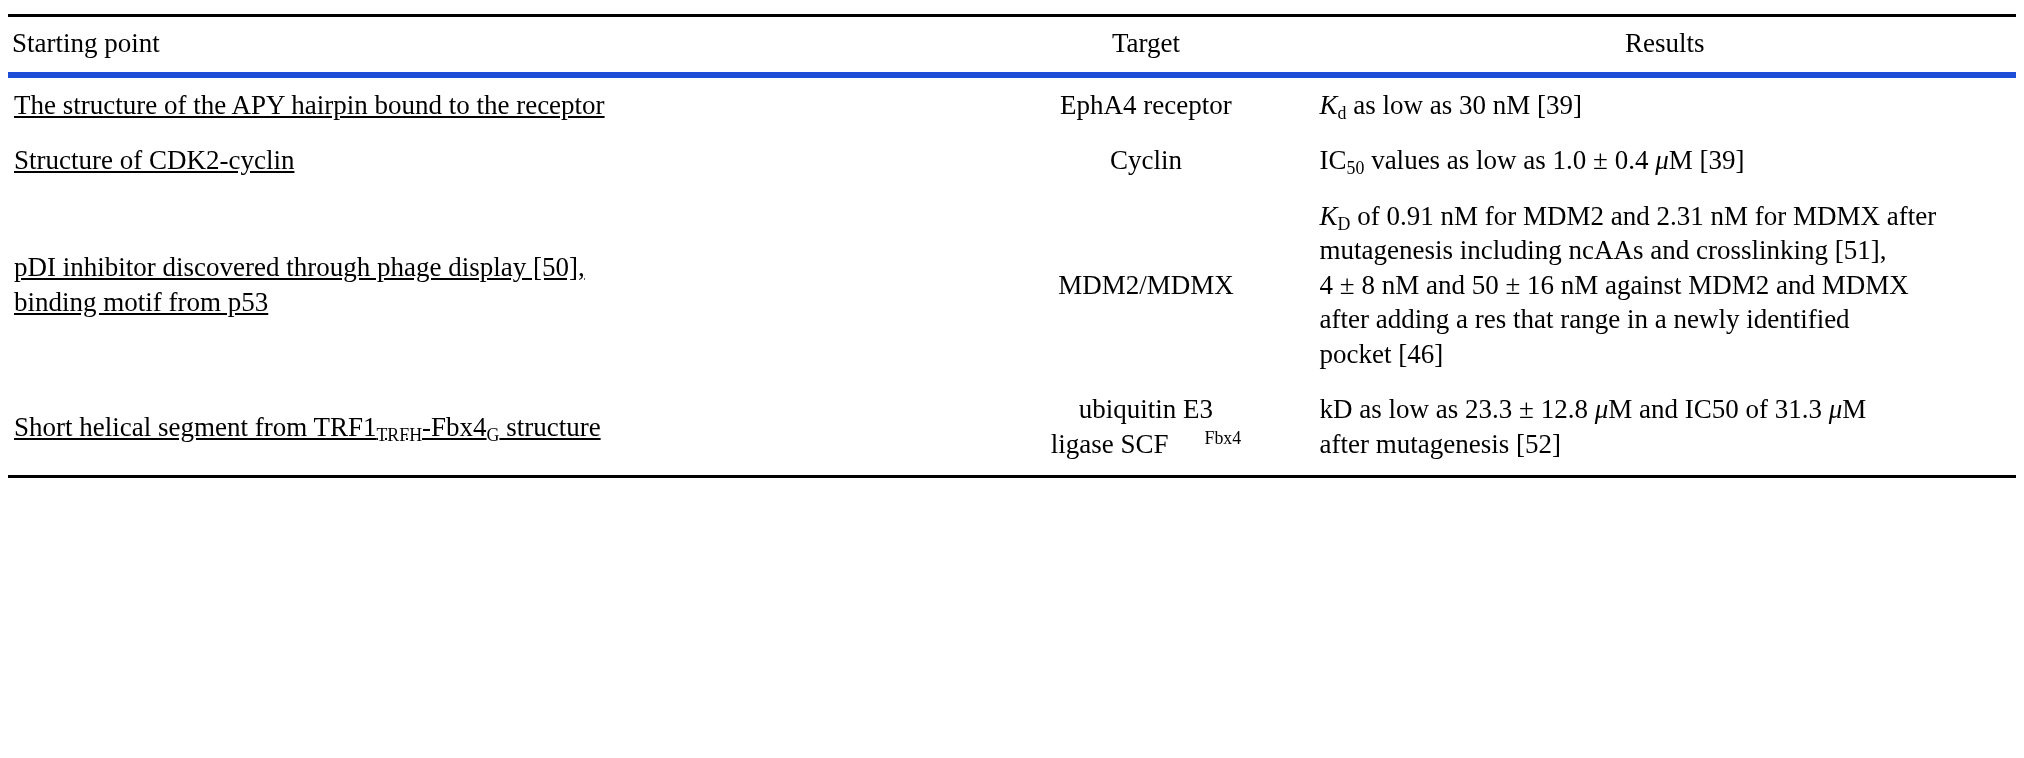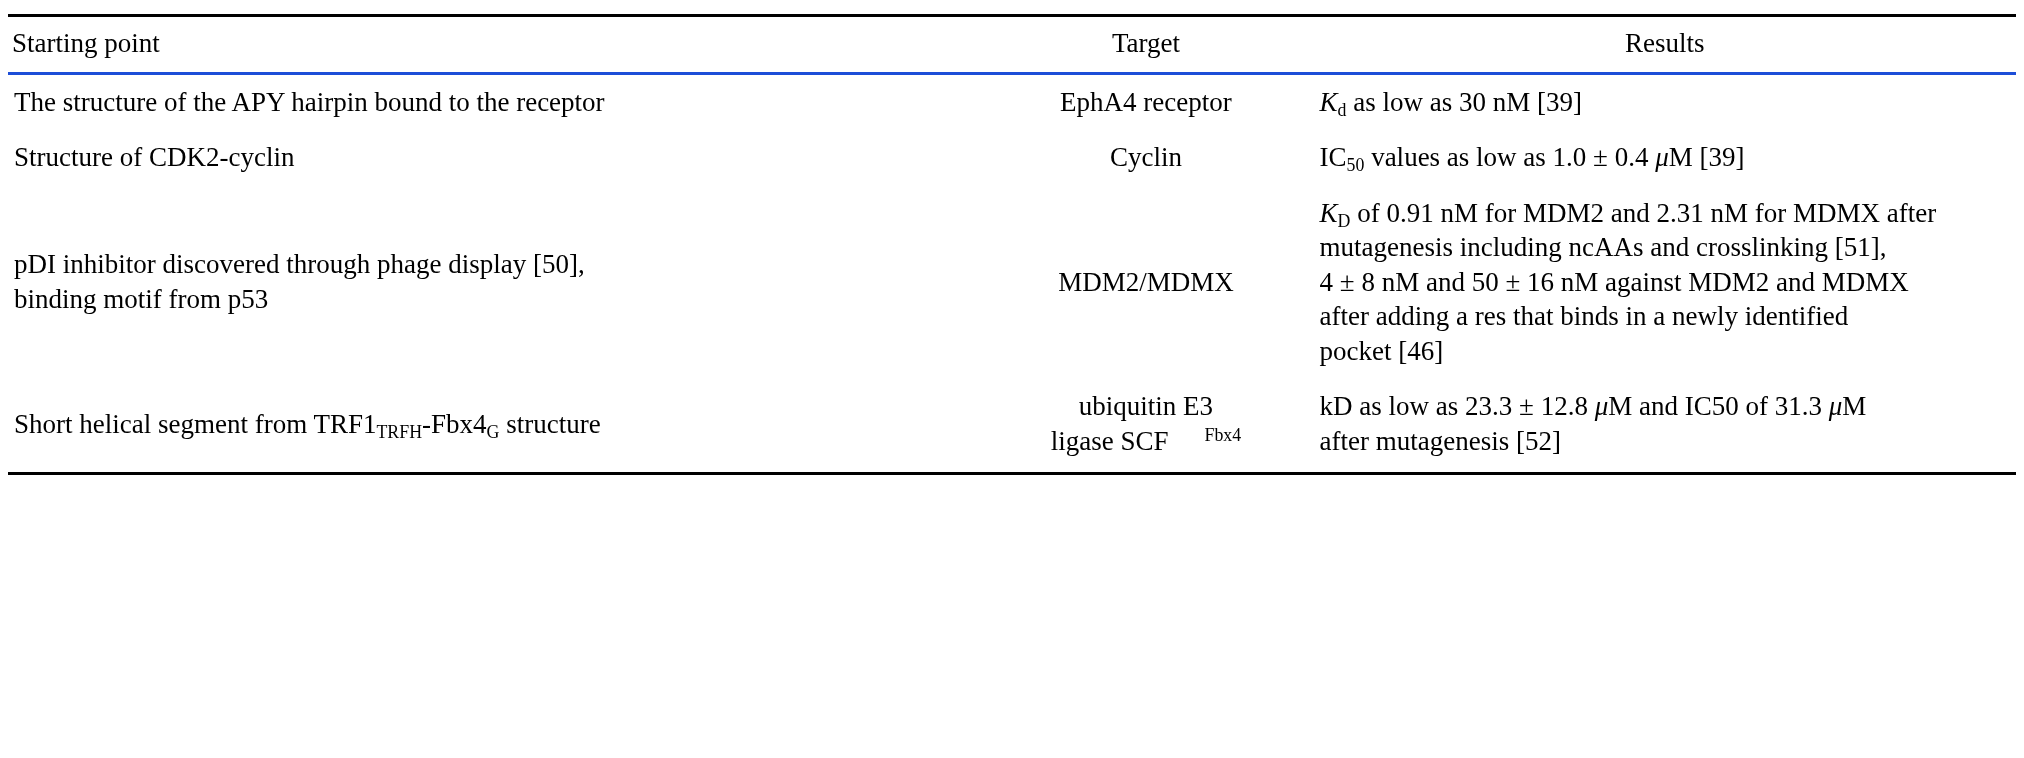--- a/index.html
+++ b/index.html
@@ -25,21 +25,21 @@
     width: 100%;
     border-collapse: collapse;
     table-layout: fixed;
     font-size: 27px;
     line-height: 1.28;
   }
   table.data-table thead th {
     font-weight: normal;
     padding: 9px 4px 11px 4px;
     border-top: 3px solid #000;
-    border-bottom: 3px solid #1d4ed8;
+    border-bottom: 6px solid #1d4ed8;
     vertical-align: middle;
   }
   th.col-start, td.col-start {
     width: 48.5%;
     text-align: left;
     padding-left: 8px;
   }
   th.col-target, td.col-target {
     width: 16.5%;
     text-align: center;
@@ -49,21 +49,21 @@
   }
   table.data-table tbody td {
     padding: 10px 6px 11px 6px;
     vertical-align: middle;
     border: none;
   }
   tbody tr.row-last td {
     border-bottom: 3px solid #000;
     padding-bottom: 14px;
   }
-  td.col-start { vertical-align: middle; }
+  td.col-start { vertical-align: middle; text-decoration: underline; }
   .cellline { display: block; }
   sub {
     font-size: 0.66em;
     line-height: 0;
     vertical-align: -0.27em;
   }
   sup {
     font-size: 0.66em;
     line-height: 0;
     vertical-align: 0.50em;
@@ -112,21 +112,21 @@
       <tr class="row">
         <td class="col-start">
           <span class="cellline">pDI inhibitor discovered through phage display [50],</span>
           <span class="cellline">binding motif from p53</span>
         </td>
         <td class="col-target">MDM2/MDMX</td>
         <td class="col-results">
           <span class="cellline"><span class="ital">K</span><sub>D</sub><span> of 0.91 nM for MDM2 and 2.31 nM for MDMX after</span></span>
           <span class="cellline">mutagenesis including ncAAs and crosslinking [51],</span>
           <span class="cellline">4 ± 8 nM and 50 ± 16 nM against MDM2 and MDMX</span>
-          <span class="cellline">after adding a res that binds in a newly identified</span>
+          <span class="cellline">after adding a res that range in a newly identified</span>
           <span class="cellline">pocket [46]</span>
         </td>
       </tr>
 
 
       <tr class="row row-last">
         <td class="col-start">
           <span>Short helical segment from TRF1</span><sub>TRFH</sub><span>-Fbx4</span><sub>G</sub><span> structure</span>
         </td>
         <td class="col-target">

